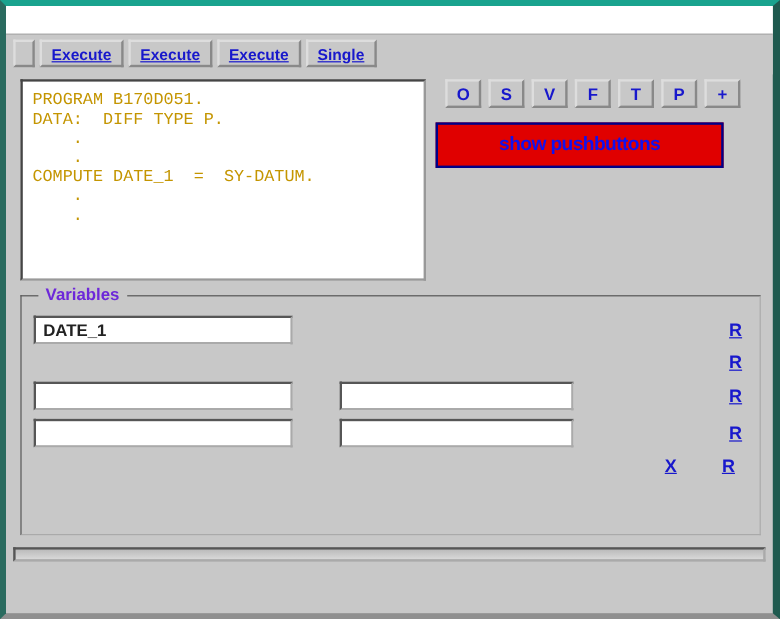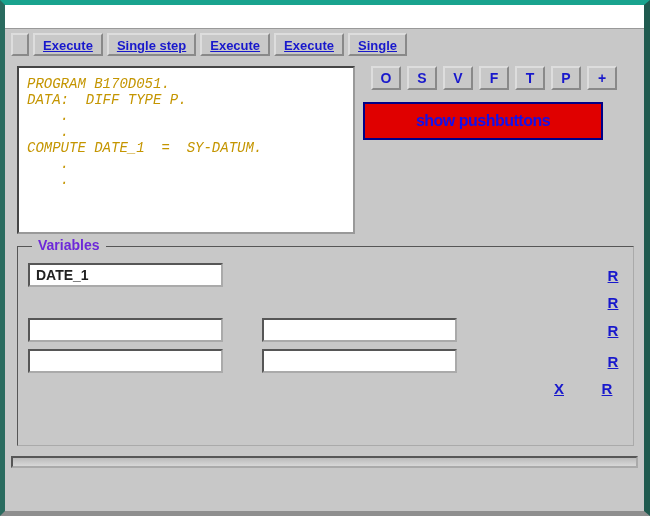--- a/index.html
+++ b/index.html
@@ -47,21 +47,20 @@
   .code-area {
     width: 338px; height: 168px;
     background: #ffffff;
     border: 2px inset #999;
     padding: 8px;
     font-family: "Courier New", monospace;
     font-size: 14px;
     color: #c49500;
     white-space: pre;
     overflow: hidden;
-    font-style: italic;
   }
   .right-col {
     flex: 1;
     display: flex; flex-direction: column;
   }
   .letter-row {
     display: flex; gap: 6px; justify-content: flex-start;
     padding-left: 8px;
   }
   .lbtn {
@@ -110,21 +109,21 @@
     background: #ffffff;
     border: 2px inset #aaa;
     height: 24px;
     padding: 2px 6px;
     font-family: Arial, sans-serif;
     font-weight: bold;
     font-size: 14px;
     color: #222;
     overflow: hidden;
   }
-  .field.name { width: 195px; margin-right: 39px; }
+  .field.name { width: 216px; margin-right: 39px; }
   .field.val  { width: 195px; }
   .spacer { flex: 1; }
   .r-link {
     color: #1818cc; font-weight: bold; text-decoration: underline;
     width: 20px; text-align: center; cursor: pointer;
     font-size: 15px;
   }
   .x-link {
     color: #1818cc; font-weight: bold; text-decoration: underline;
     width: 20px; text-align: center; cursor: pointer;
@@ -143,21 +142,20 @@
 </style>
 </head>
 <body>
 
 <div class="window">
   <div class="header-band"></div>
 
   <div class="toolbar">
     <button class="tbtn icon">&nbsp;</button>
     <button class="tbtn">Execute</button>
-    <button class="tbtn">Single step</button>
     <button class="tbtn">Execute</button>
     <button class="tbtn">Execute</button>
     <button class="tbtn">Single</button>
   </div>
 
   <div class="content">
     <div class="code-area">PROGRAM B170D051.
 DATA:  DIFF TYPE P.
     .
     .

